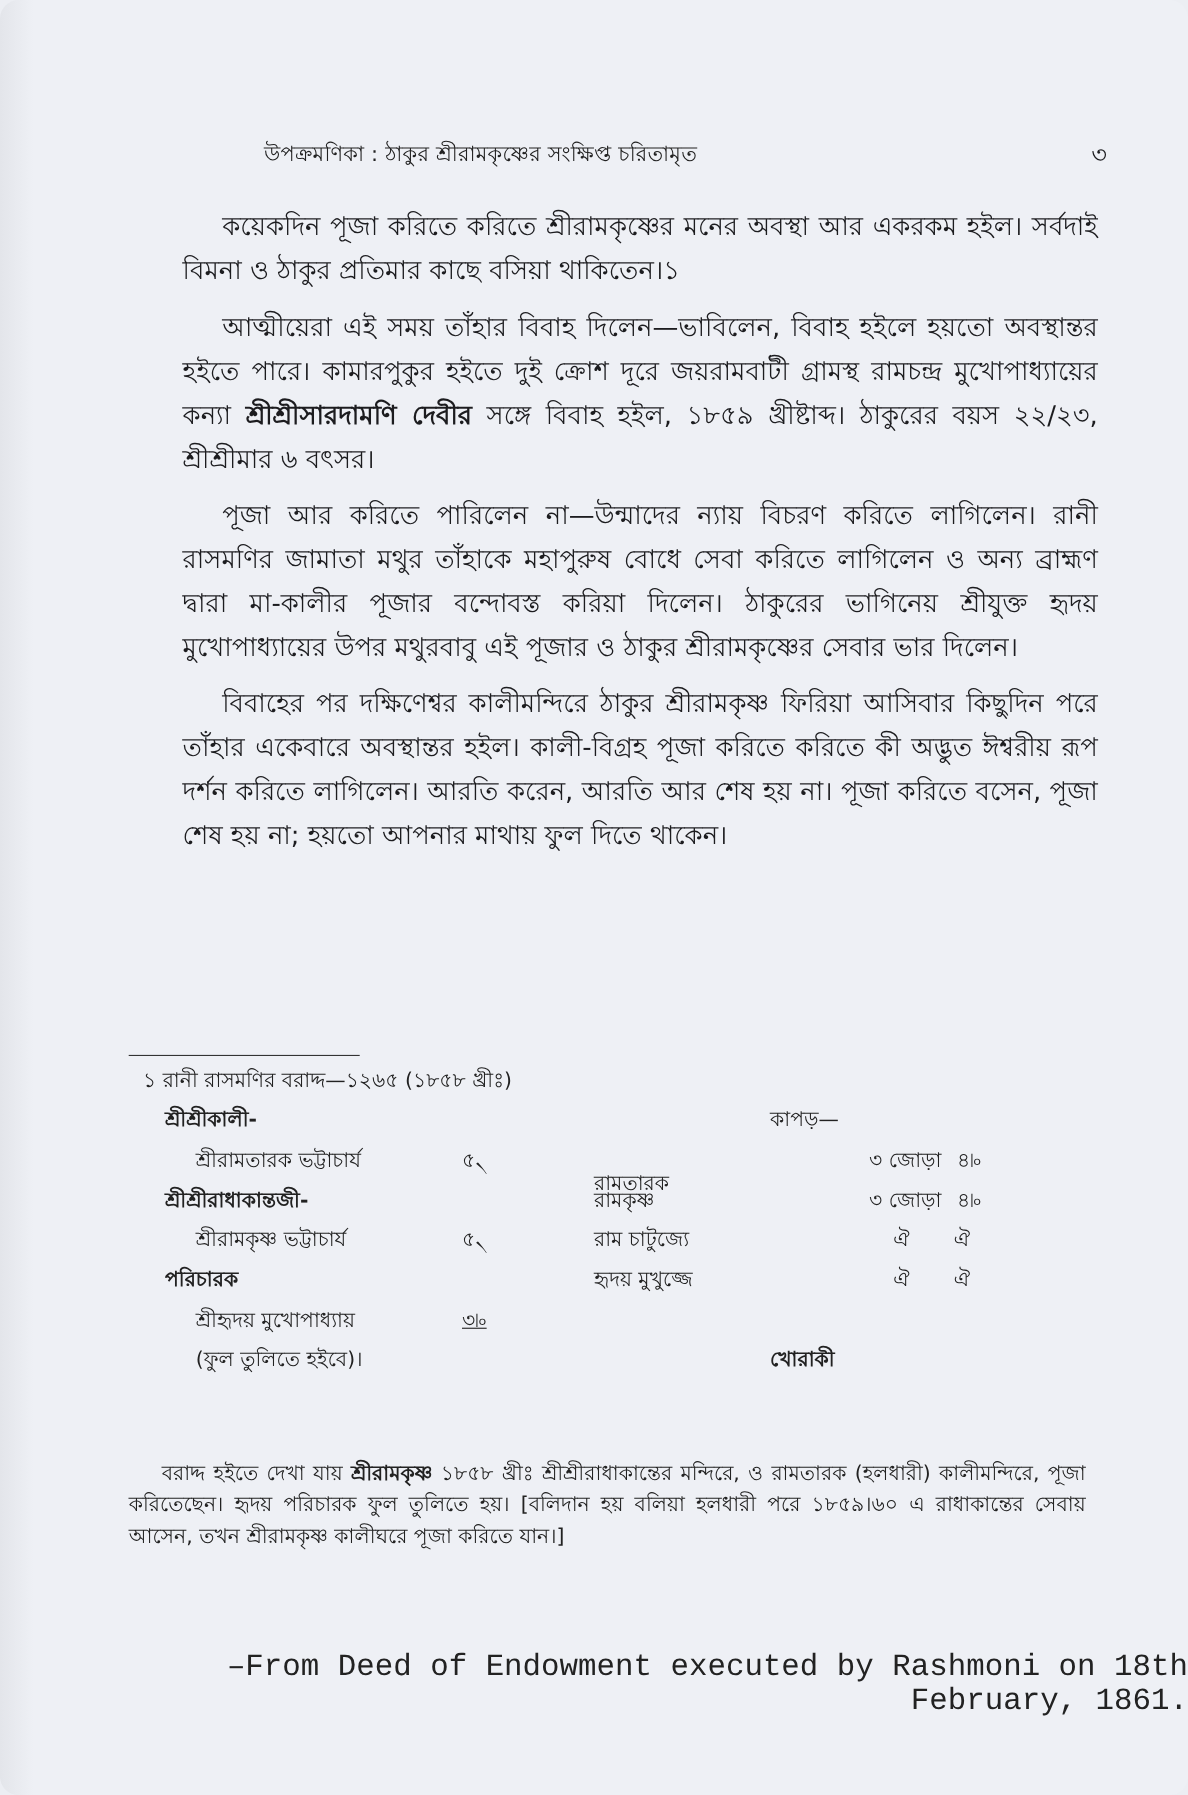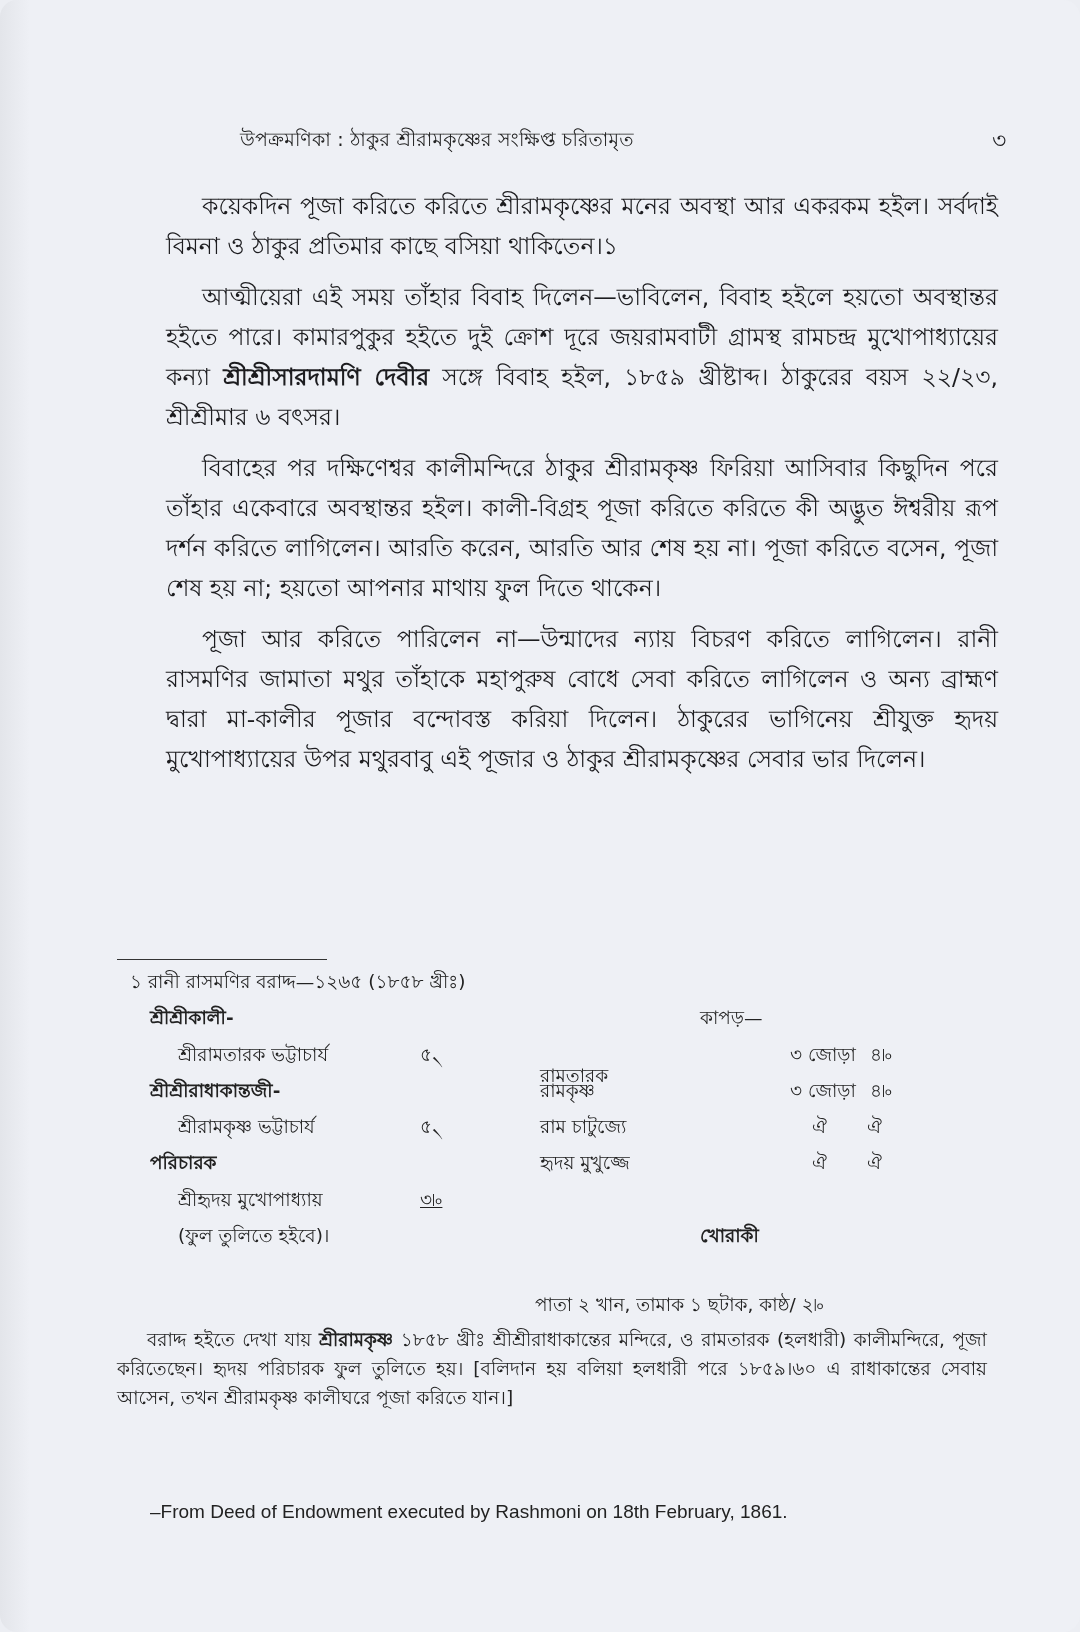--- a/index.html
+++ b/index.html
@@ -16,37 +16,37 @@
   .header-title { position:absolute; left:90px; top:0; font-size:19px; color:#222; letter-spacing:0.2px; }
   .page-num { position:absolute; left:842px; top:-2px; font-size:22px; }
   .body { position:absolute; left:150px; top:186px; width:832px;margin-left:16px; }
   .para { font-size:23.5px; line-height:40px; text-align:justify; margin:0 0 11px 0; text-indent:36px; }
   .para b { font-weight:bold; }
   .rule { position:absolute; left:117px; top:959px; width:210px; border-top:1.5px solid #333; }
   .fn { position:absolute; left:130px; font-size:18.5px; color:#222; white-space:nowrap; }
   .fn b { font-weight:bold; }
   .fnpara { position:absolute; left:117px; width:870px; font-size:18.5px; line-height:29px; text-align:justify; color:#222; }
   .fnpara .ind { display:inline-block; width:30px; }
-  .credit { position:absolute; left:150px; top:1501px; font-family:Liberation Sans, sans-serif; font-size:19px; color:#222; }
+  .credit { position:absolute; left:150px; top:1501px; font-family:Liberation Mono, monospace; font-size:28px; color:#222;text-align:right; }
 </style>
 </head>
 <body>
 
 <div class="page">
 
   <div class="header">
     <span class="header-title">উপক্রমণিকা : ঠাকুর শ্রীরামকৃষ্ণের সংক্ষিপ্ত চরিতামৃত</span>
     <span class="page-num">৩</span>
   </div>
 
   <div class="body">
     <p class="para">কয়েকদিন পূজা করিতে করিতে শ্রীরামকৃষ্ণের মনের অবস্থা আর একরকম হইল। সর্বদাই বিমনা ও ঠাকুর প্রতিমার কাছে বসিয়া থাকিতেন।১</p>
     <p class="para"><span>আত্মীয়েরা এই সময় তাঁহার বিবাহ দিলেন—ভাবিলেন, বিবাহ হইলে হয়তো অবস্থান্তর হইতে পারে। কামারপুকুর হইতে দুই ক্রোশ দূরে জয়রামবাটী গ্রামস্থ রামচন্দ্র মুখোপাধ্যায়ের কন্যা </span><b>শ্রীশ্রীসারদামণি দেবীর</b><span> সঙ্গে বিবাহ হইল, ১৮৫৯ খ্রীষ্টাব্দ। ঠাকুরের বয়স ২২/২৩, শ্রীশ্রীমার ৬ বৎসর।</span></p>
+    <p class="para">পূজা আর করিতে পারিলেন না—উন্মাদের ন্যায় বিচরণ করিতে লাগিলেন। রানী রাসমণির জামাতা মথুর তাঁহাকে মহাপুরুষ বোধে সেবা করিতে লাগিলেন ও অন্য ব্রাহ্মণ দ্বারা মা-কালীর পূজার বন্দোবস্ত করিয়া দিলেন। ঠাকুরের ভাগিনেয় শ্রীযুক্ত হৃদয় মুখোপাধ্যায়ের উপর মথুরবাবু এই পূজার ও ঠাকুর শ্রীরামকৃষ্ণের সেবার ভার দিলেন।</p>
     <p class="para">বিবাহের পর দক্ষিণেশ্বর কালীমন্দিরে ঠাকুর শ্রীরামকৃষ্ণ ফিরিয়া আসিবার কিছুদিন পরে তাঁহার একেবারে অবস্থান্তর হইল। কালী-বিগ্রহ পূজা করিতে করিতে কী অদ্ভুত ঈশ্বরীয় রূপ দর্শন করিতে লাগিলেন। আরতি করেন, আরতি আর শেষ হয় না। পূজা করিতে বসেন, পূজা শেষ হয় না; হয়তো আপনার মাথায় ফুল দিতে থাকেন।</p>
-    <p class="para">পূজা আর করিতে পারিলেন না—উন্মাদের ন্যায় বিচরণ করিতে লাগিলেন। রানী রাসমণির জামাতা মথুর তাঁহাকে মহাপুরুষ বোধে সেবা করিতে লাগিলেন ও অন্য ব্রাহ্মণ দ্বারা মা-কালীর পূজার বন্দোবস্ত করিয়া দিলেন। ঠাকুরের ভাগিনেয় শ্রীযুক্ত হৃদয় মুখোপাধ্যায়ের উপর মথুরবাবু এই পূজার ও ঠাকুর শ্রীরামকৃষ্ণের সেবার ভার দিলেন।</p>
   </div>
 
   <div class="rule"></div>
 
   <div class="fn" style="top:968px;">১ রানী রাসমণির বরাদ্দ—১২৬৫ (১৮৫৮ খ্রীঃ)</div>
 
   <div class="fn" style="top:1004px;left:150px;"><b>শ্রীশ্রীকালী-</b></div>
   <div class="fn" style="top:1041px;left:178px;">শ্রীরামতারক ভট্টাচার্য</div>
   <div class="fn" style="top:1041px;left:420px;">৫৲</div>
   <div class="fn" style="top:1077px;left:150px;"><b>শ্রীশ্রীরাধাকান্তজী-</b></div>
@@ -65,18 +65,17 @@
   <div class="fn" style="top:1077px;left:790px;">৩ জোড়া</div>
   <div class="fn" style="top:1077px;left:870px;">৪৷৹</div>
   <div class="fn" style="top:1113px;left:540px;">রাম চাটুজ্যে</div>
   <div class="fn" style="top:1113px;left:812px;">ঐ</div>
   <div class="fn" style="top:1113px;left:867px;">ঐ</div>
   <div class="fn" style="top:1149px;left:540px;">হৃদয় মুখুজ্জে</div>
   <div class="fn" style="top:1149px;left:812px;">ঐ</div>
   <div class="fn" style="top:1149px;left:867px;">ঐ</div>
 
   <div class="fn" style="top:1222px;left:700px;font-weight:bold;">খোরাকী</div>
-  <div class="fn" style="top:1291px;left:535px;">পাতা ২ খান, তামাক ১ ছটাক, কাষ্ঠ/ ২৷৹</div>
 
   <div class="fnpara" style="top:1325px;"><span class="ind"></span><span>বরাদ্দ হইতে দেখা যায় </span><b>শ্রীরামকৃষ্ণ</b><span> ১৮৫৮ খ্রীঃ শ্রীশ্রীরাধাকান্তের মন্দিরে, ও রামতারক (হলধারী) কালীমন্দিরে, পূজা করিতেছেন। হৃদয় পরিচারক ফুল তুলিতে হয়। [বলিদান হয় বলিয়া হলধারী পরে ১৮৫৯।৬০ এ রাধাকান্তের সেবায় আসেন, তখন শ্রীরামকৃষ্ণ কালীঘরে পূজা করিতে যান।]</span></div>
 
   <div class="credit">–From Deed of Endowment executed by Rashmoni on 18th February, 1861.</div>
 </div>
 
 </body></html>

